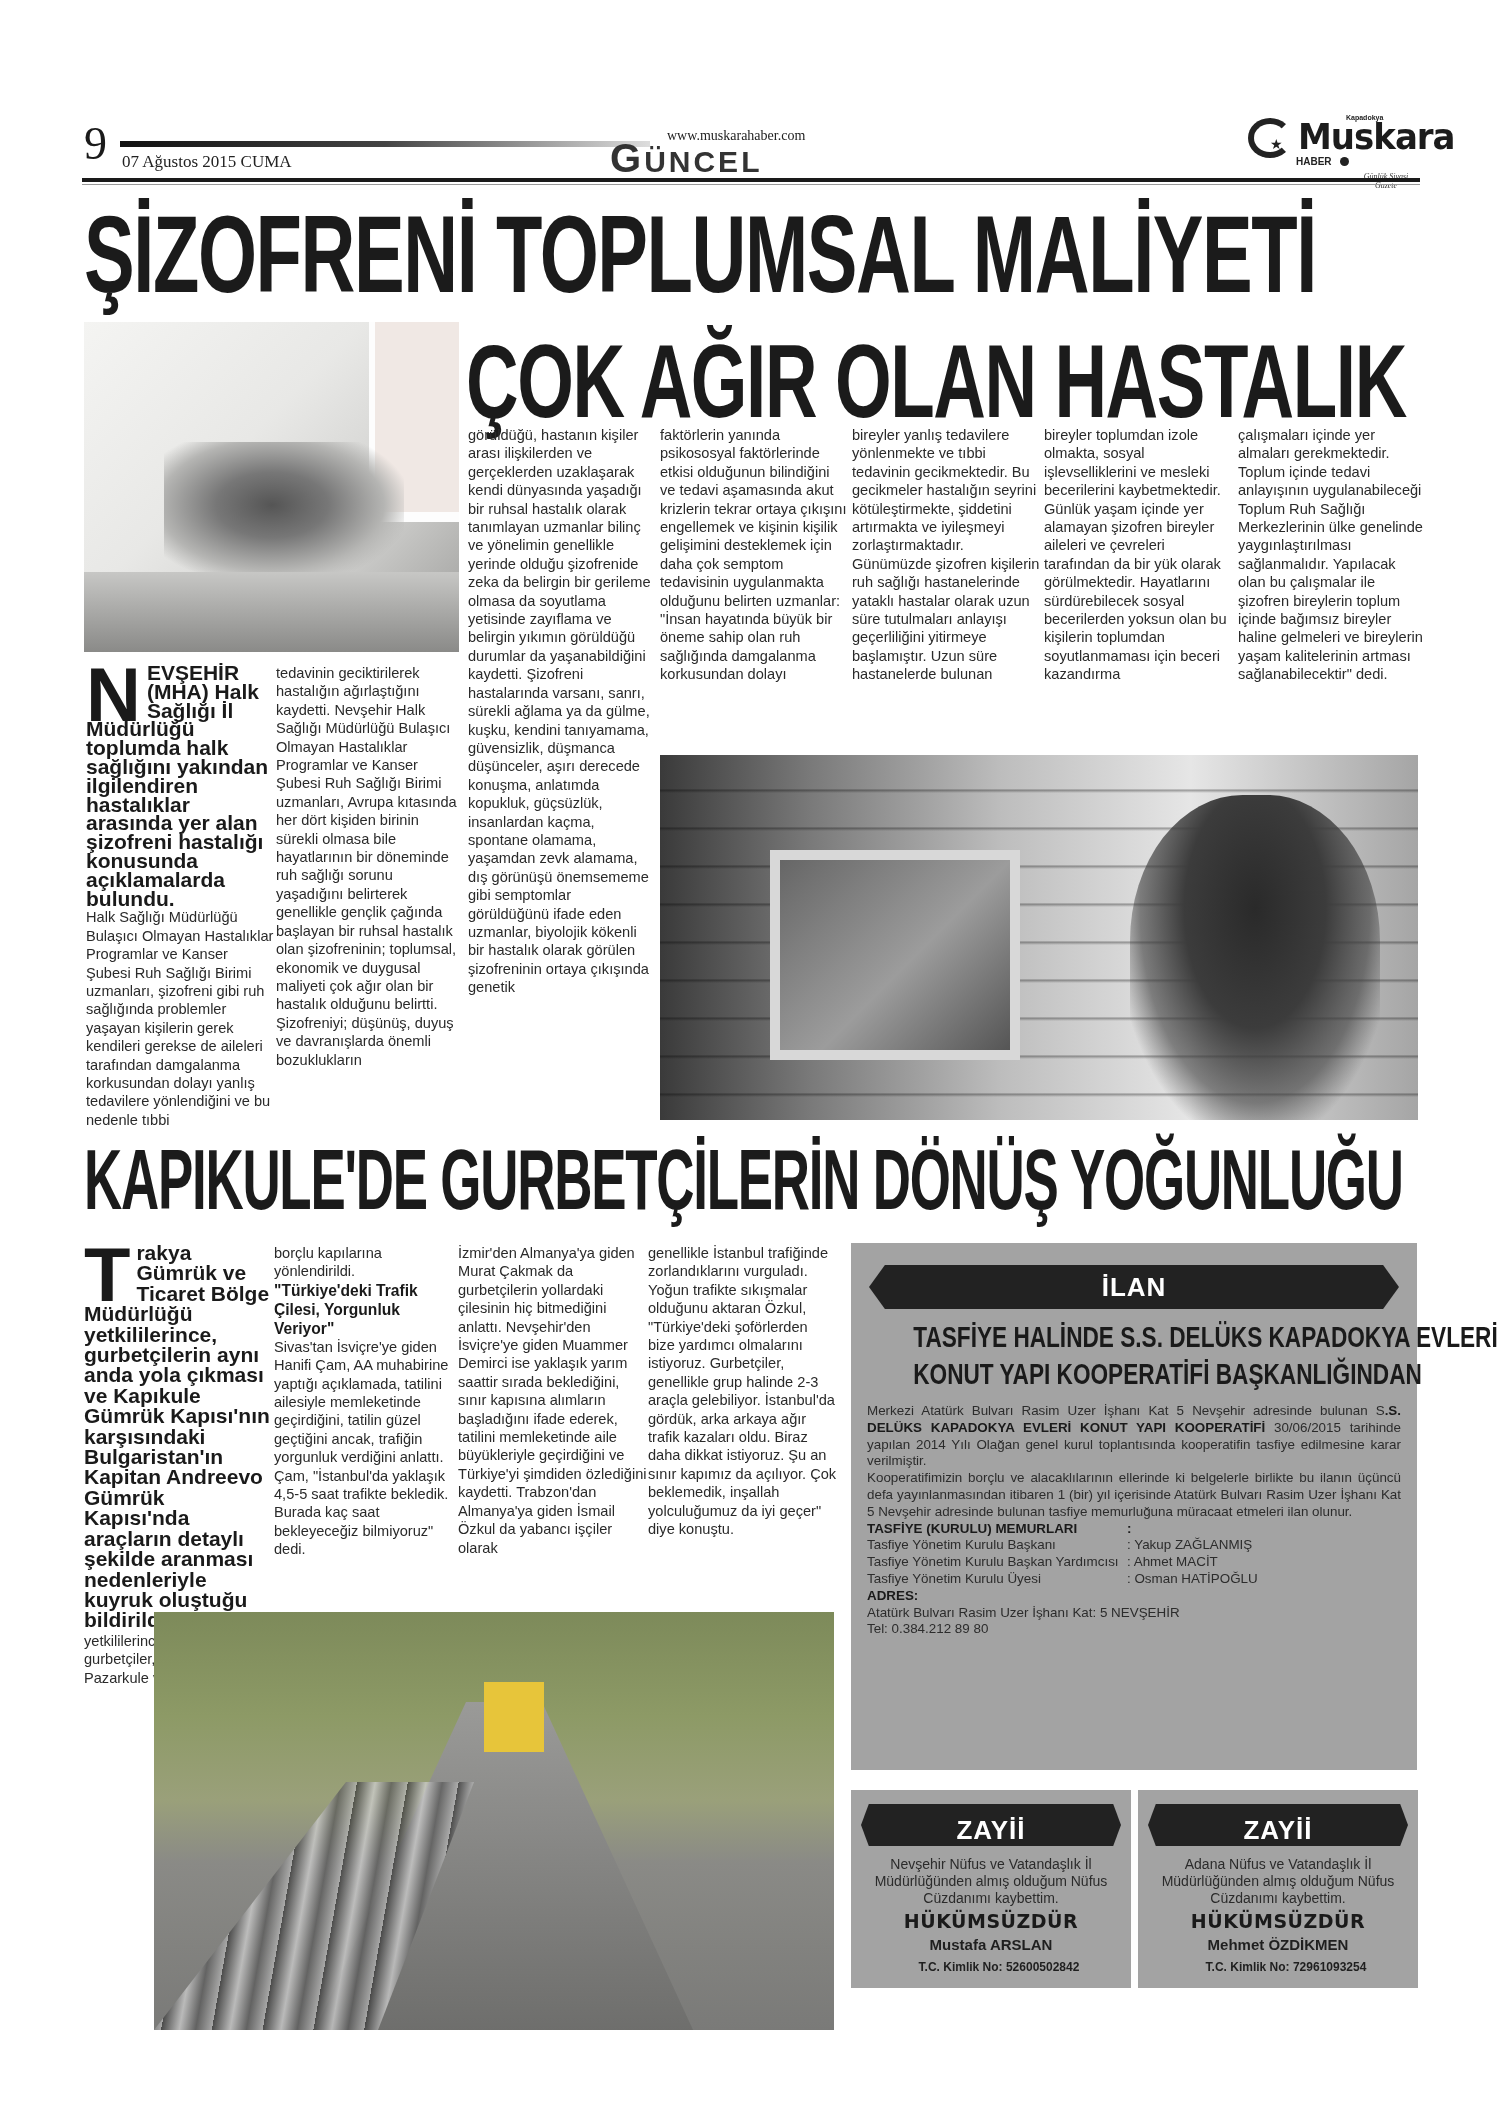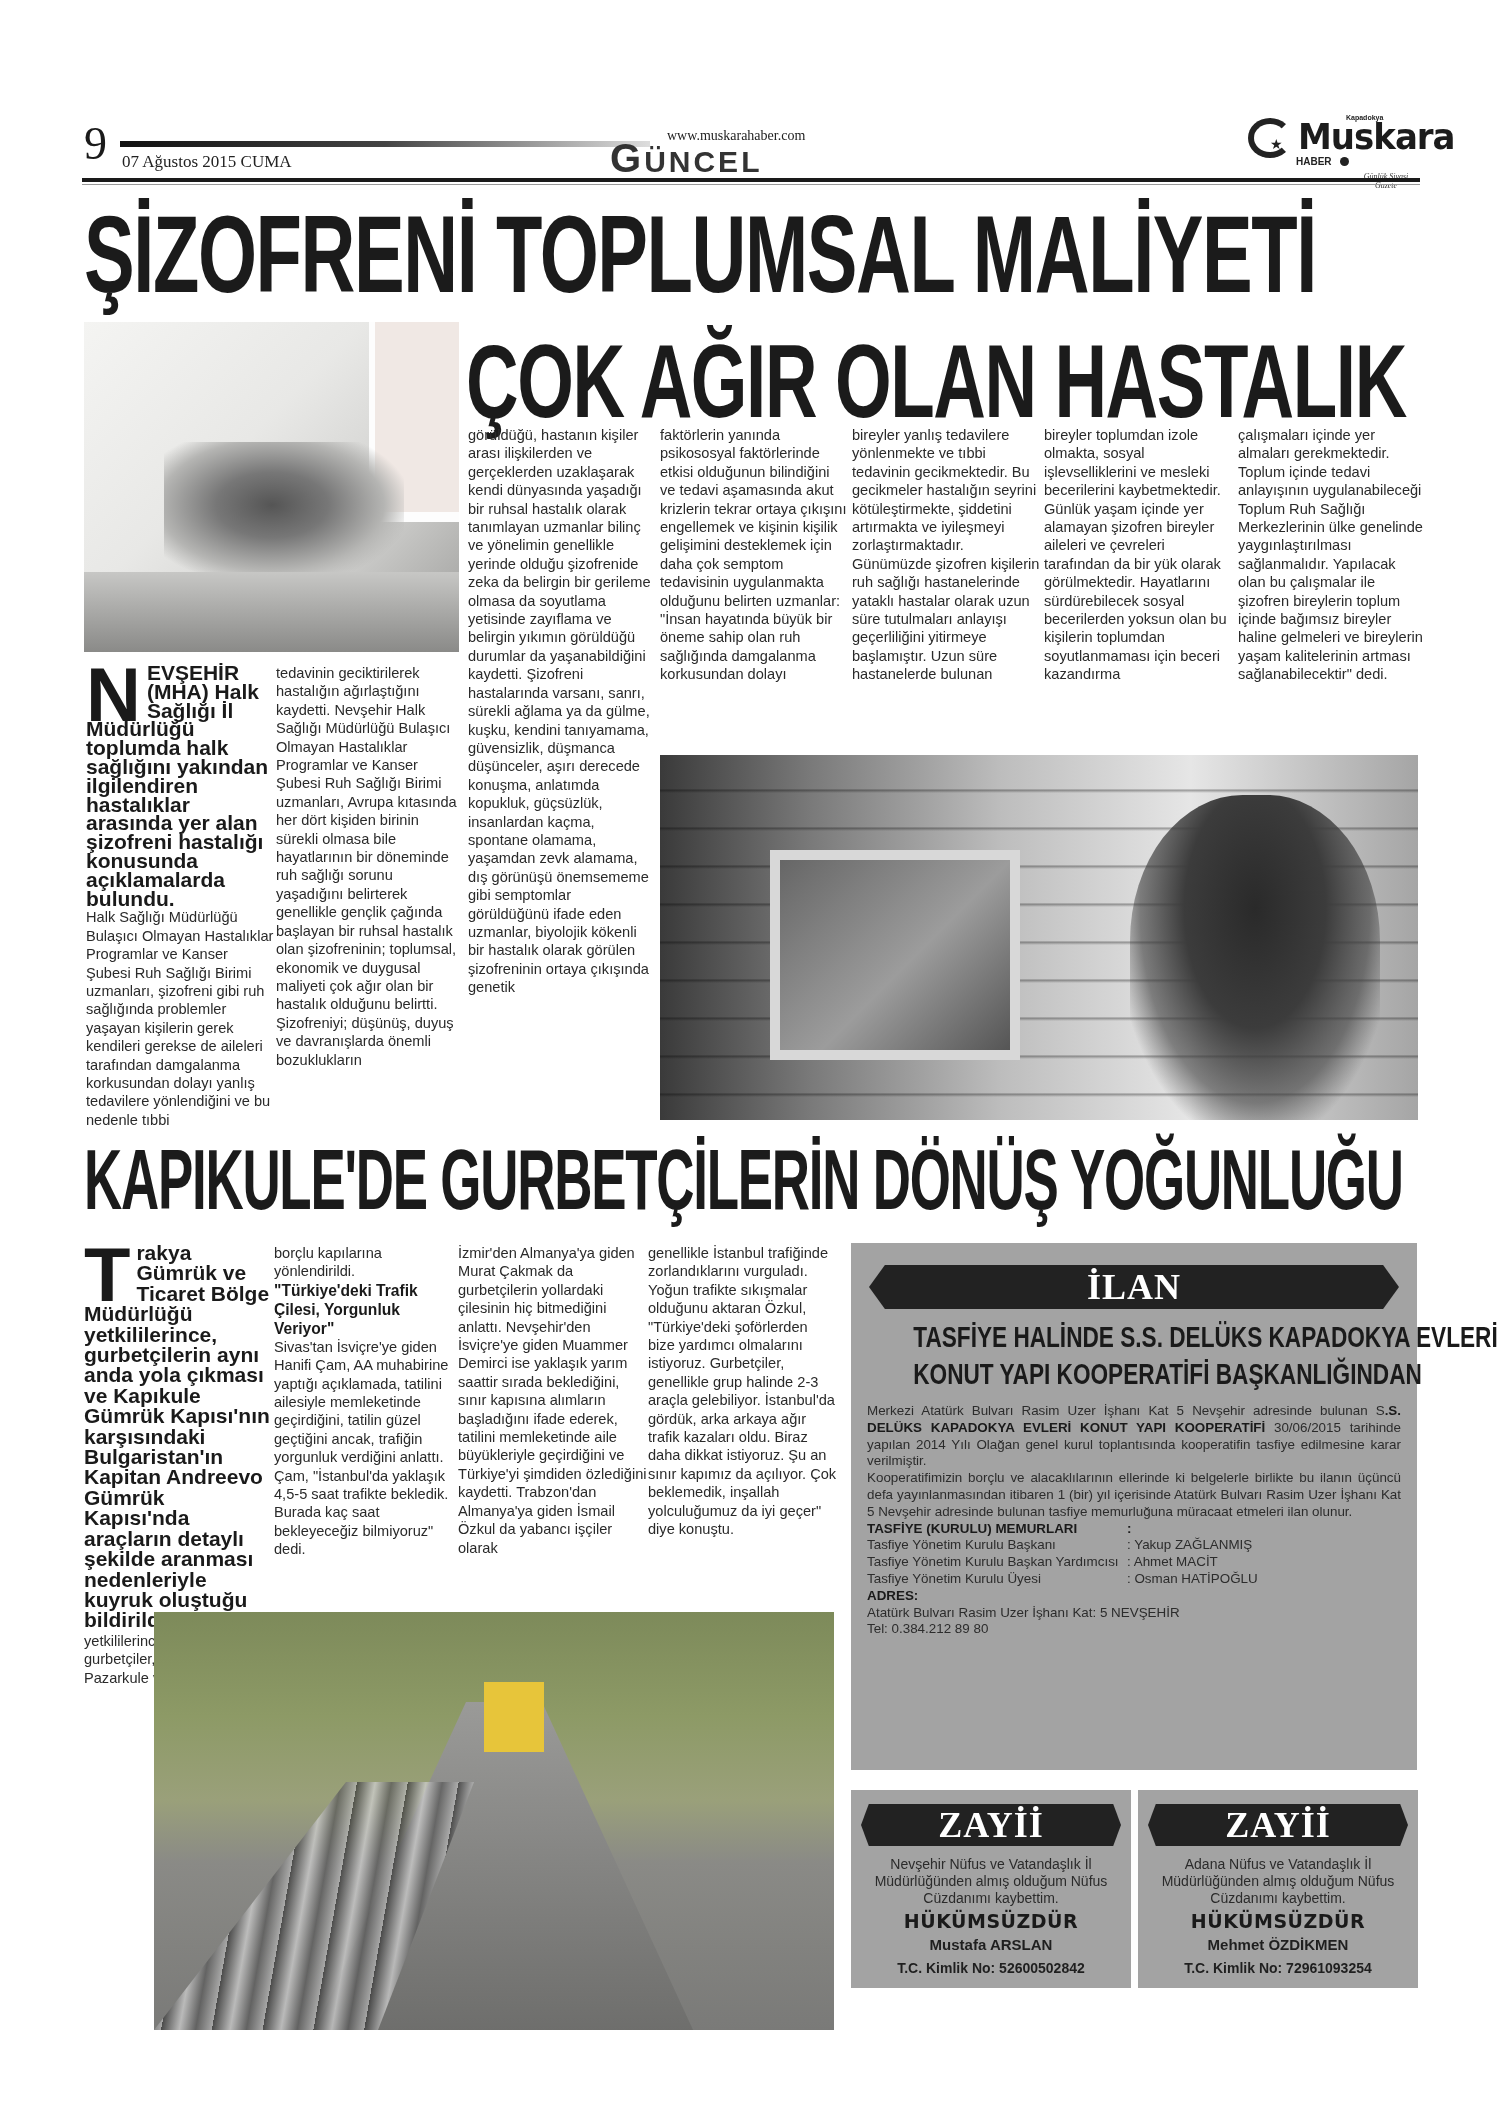--- a/index.html
+++ b/index.html
@@ -50,36 +50,36 @@
   .col { position: absolute; font-family: "Liberation Sans", sans-serif; font-size: 14.6px; line-height: 18.4px; color: #2a2a2a; }
   .col p { margin: 0; }
   .lead { font-weight: bold; color: #1a1a1a; font-size: 21px; line-height: 18.8px; }
   .dropcap { float: left; font-family: "Liberation Sans", sans-serif; font-weight: bold; color: #1a1a1a; font-size: 76px; line-height: 58px; margin: 2px 6px -4px 0; }
   .subhead { font-weight: bold; color: #1a1a1a; font-size: 15.6px; line-height: 19px; }
 
   
   .ad { position: absolute; background: #a3a3a3; }
   .ad-ilan { left: 851px; top: 1243px; width: 566px; height: 527px; }
   .banner { position: absolute; left: 18px; right: 18px; height: 44px; background: #222; display: flex; align-items: center; justify-content: center; clip-path: polygon(3% 0, 97% 0, 100% 50%, 97% 100%, 3% 100%, 0 50%); }
-  .banner span { color: #fff; font-family: Liberation Serif, serif; font-weight: bold; font-size: 36px; letter-spacing: 1px; }
+  .banner span { color: #fff; font-family: Liberation Sans, sans-serif; font-weight: bold; font-size: 26px; letter-spacing: 1px; }
   .ilan-title { position: absolute; left: 0; width: 100%; text-align: center; font-family: "Liberation Sans", sans-serif; font-weight: bold; color: #1a1a1a; white-space: nowrap; }
   .ilan-title1 { top: 78px; font-size: 29px; transform: scaleX(0.78); }
   .ilan-title2 { top: 115px; font-size: 29px; transform: scaleX(0.78); }
   .ilan-body { position: absolute; left: 16px; right: 16px; top: 160px; font-size: 13.4px; line-height: 16.8px; color: #2c2c2c; text-align: justify; }
   .ilan-body b { color: #1a1a1a; }
   .kv { display: flex; }
   .kv .k { width: 260px; }
   .ad-zayi { top: 1790px; width: 280px; height: 198px; text-align: center; }
   .ad-zayi1 { left: 851px; }
   .ad-zayi2 { left: 1138px; }
   .ad-zayi .banner { top: 14px; height: 42px; left: 10px; right: 10px; align-items: flex-end; }
   .zayi-body { position: absolute; left: 0; width: 100%; top: 66px; font-size: 14px; line-height: 17px; color: #2b2b2b; }
   .zayi-huk { position: absolute; left: 0; width: 100%; top: 120px; font-family: "DejaVu Sans", sans-serif; font-weight: bold; font-size: 19px; color: #1a1a1a; letter-spacing: 0.5px; }
   .zayi-name { position: absolute; left: 0; width: 100%; top: 146px; font-weight: bold; font-size: 15px; color: #1f1f1f; }
-  .zayi-id { position: absolute; left: 0; width: 100%; top: 170px; font-weight: bold; font-size: 14px; color: #1f1f1f; }
+  .zayi-id { position: absolute; left: 8px; width: 100%; top: 170px; font-weight: bold; font-size: 12px; color: #1f1f1f; }
 </style>
 </head>
 <body>
 
 <div class="masthead">
   <div class="page-num">9</div>
   <div class="head-rule"></div>
   <div class="date">07 Ağustos 2015 CUMA</div>
   <div class="guncel"><span class="big-g">G</span><span>ÜNCEL</span></div>
   <div class="site-url">www.muskarahaber.com</div>

